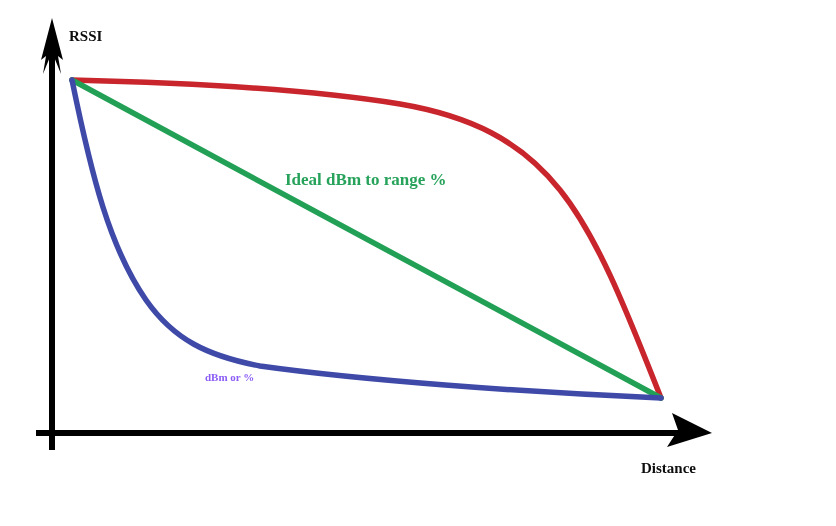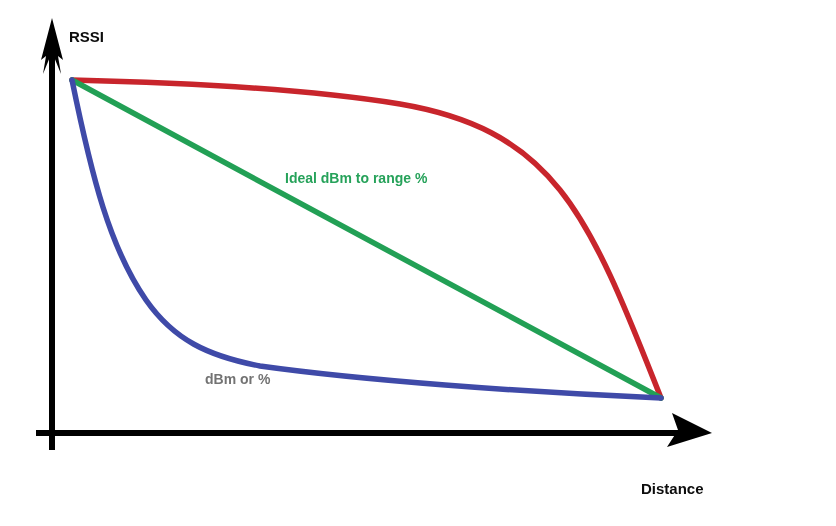--- a/index.html
+++ b/index.html
@@ -19,54 +19,54 @@
   }
   #plot-svg {
     position: absolute;
     left: 0;
     top: 0;
     width: 836px;
     height: 526px;
   }
   .lbl {
     position: absolute;
-    font-family: Liberation Sans, sans-serif;
+    font-family: Liberation Serif, serif;
     font-weight: bold;
     white-space: nowrap;
     letter-spacing: 0px;
   }
   .axis-lbl {
     color: #0d0d0d;
     font-size: 15px;
   }
   #label-rssi {
     left: 69px;
     top: 28px;
   }
   #label-distance {
     left: 641px;
-    top: 480px;
+    top: 460px;
   }
   #label-red {
     left: 481px;
     top: 80px;
     color: #bf2730;
     font-size: 15.5px;
   }
   #label-green {
     left: 285px;
     top: 170px;
     color: #26a25a;
-    font-size: 14px;
+    font-size: 17px;
   }
   #label-blue {
     left: 205px;
     top: 371px;
-    color: #737373;
-    font-size: 14px;
+    color: #8b5cf6;
+    font-size: 11px;
   }
 </style>
 </head>
 <body>
 
 <div id="canvas" style="background: rgb(255, 255, 255);">
 
   <svg id="plot-svg" viewBox="0 0 836 526">
 
     <line x1="52" y1="450" x2="52" y2="32" stroke="#000000" stroke-width="6" stroke-linecap="butt"></line>

